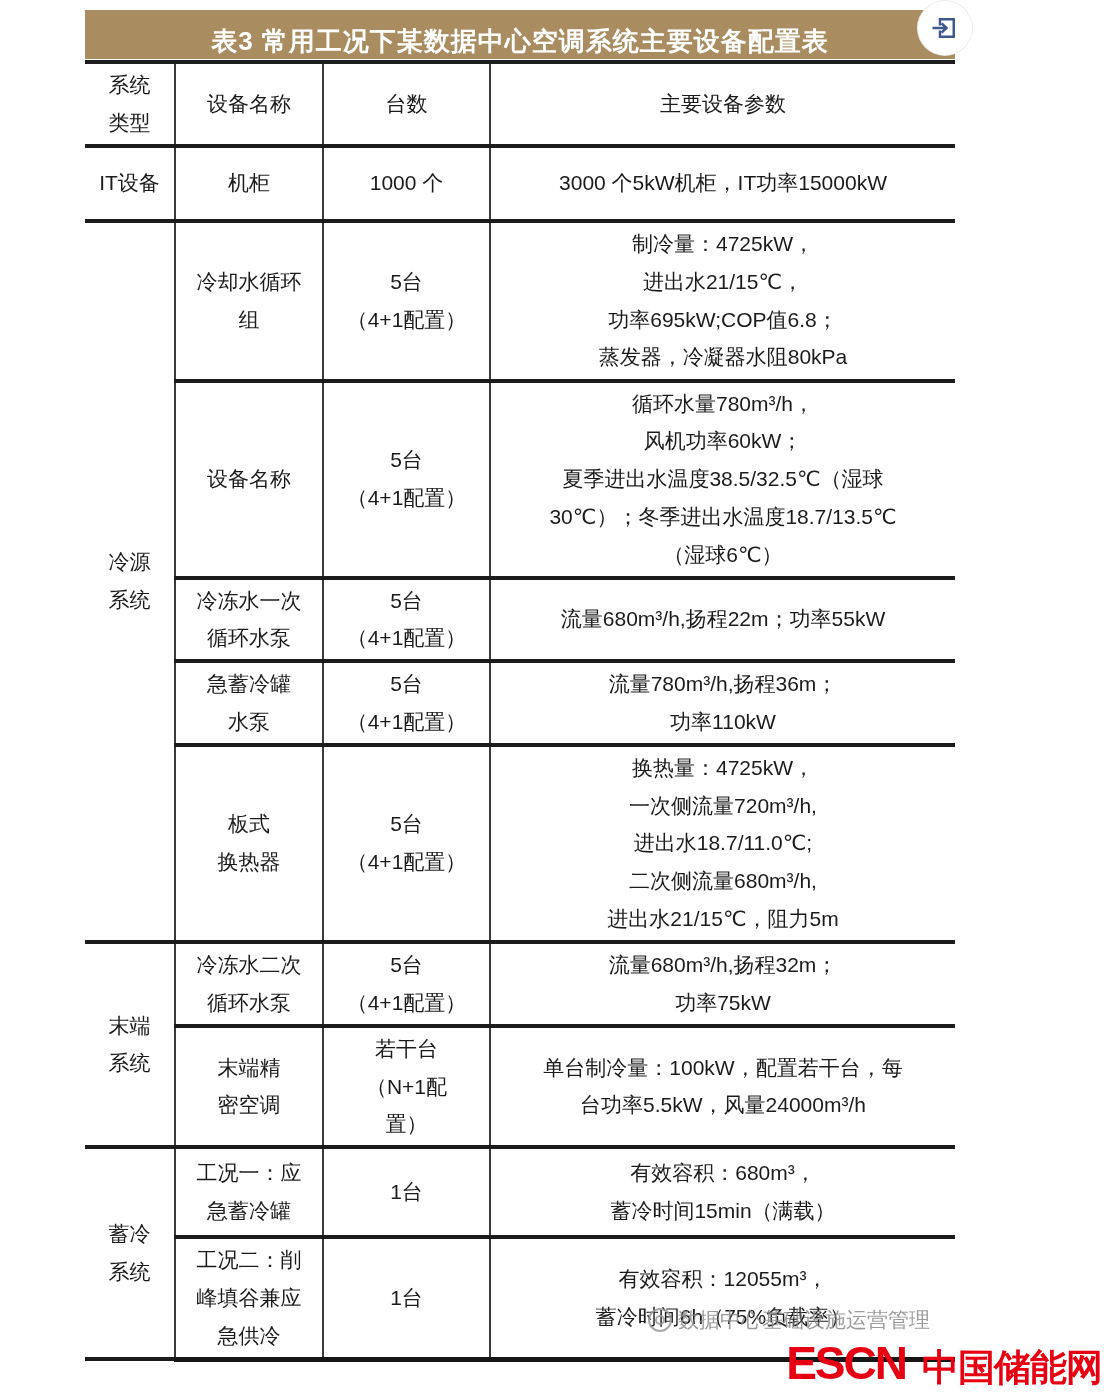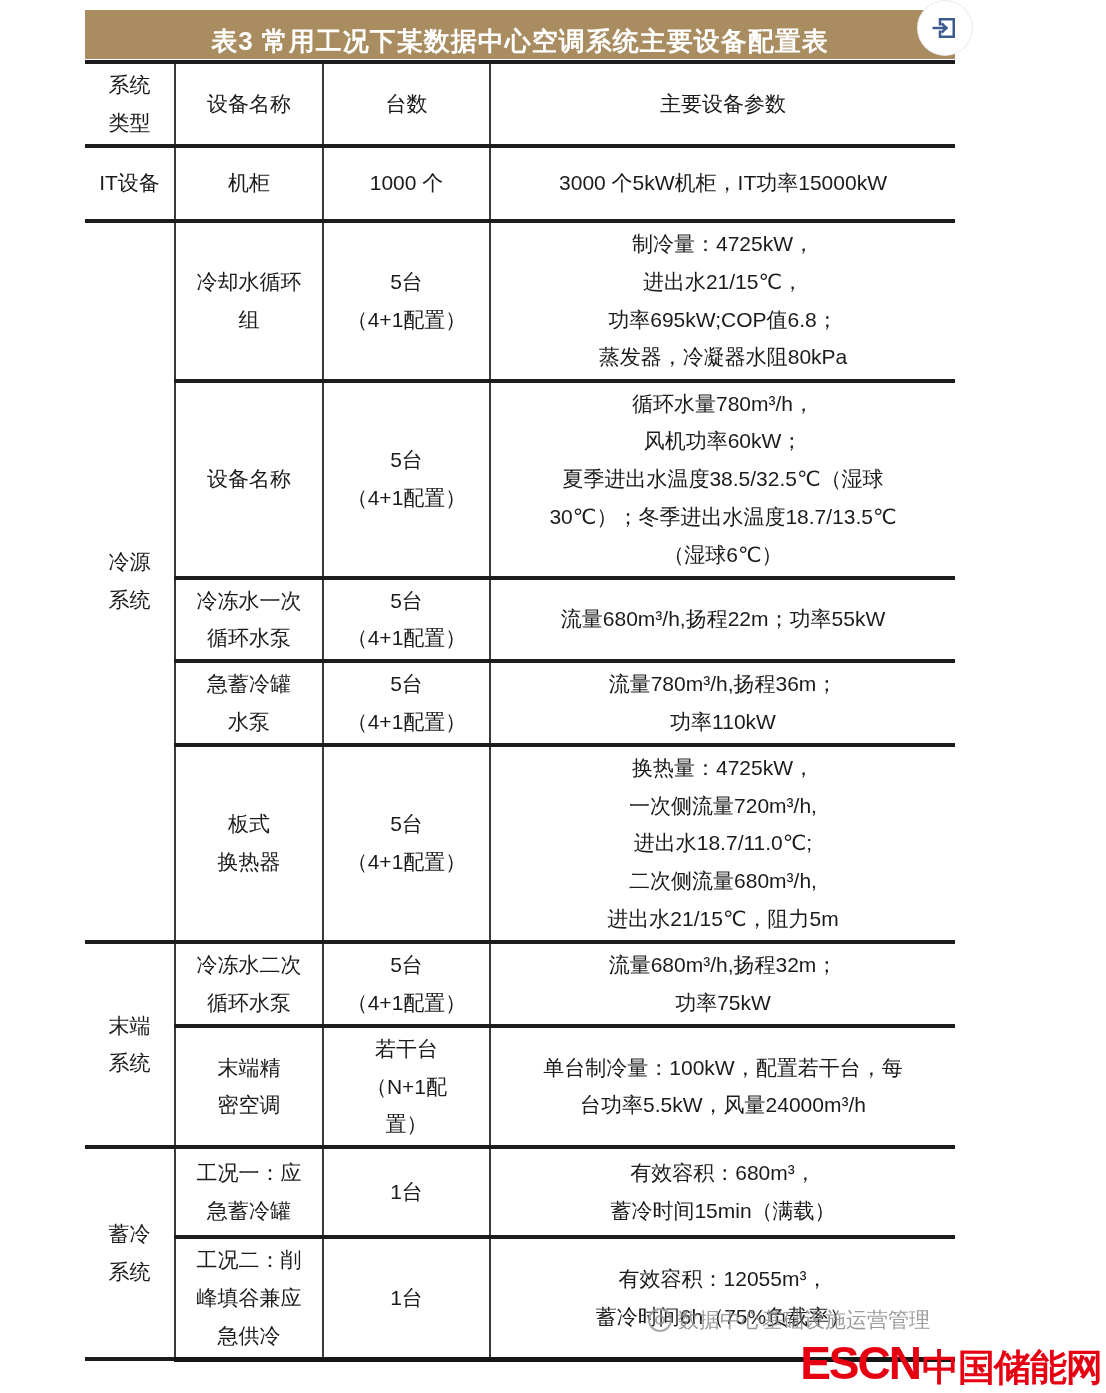--- a/index.html
+++ b/index.html
@@ -49,21 +49,21 @@
     border:2px solid #9a9a9a;border-radius:50%;box-sizing:border-box;
   }
   .escn-logo{
     position:absolute;right:4px;top:1340px;z-index:7;
     display:flex;align-items:baseline;white-space:nowrap;
   }
   .escn-latin{
     font-size:46px;font-weight:900;letter-spacing:-2px;line-height:1;
   }
   .escn-cjk{
-    font-size:37px;font-weight:900;line-height:1;margin-left:2px;letter-spacing:-1px;
+    font-size:37px;font-weight:900;line-height:1;margin-left:16px;letter-spacing:-1px;
   }
 </style>
 </head>
 <body>
 
 <div class="title-bar" style="background:#A98C60;">
   <span class="title-text">表3 常用工况下某数据中心空调系统主要设备配置表</span>
 </div>
 
 <div class="corner-btn">

